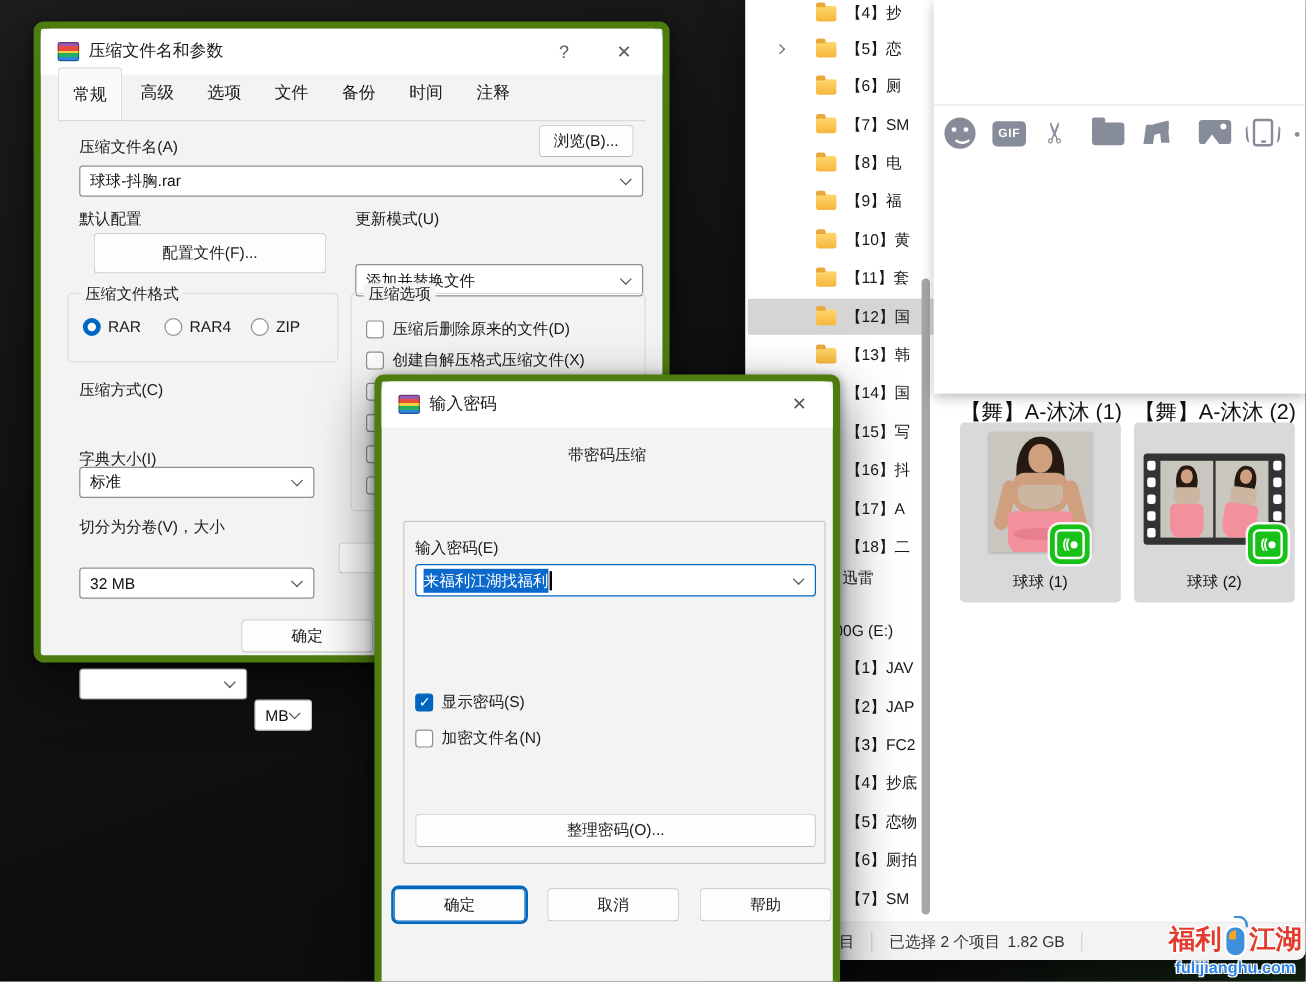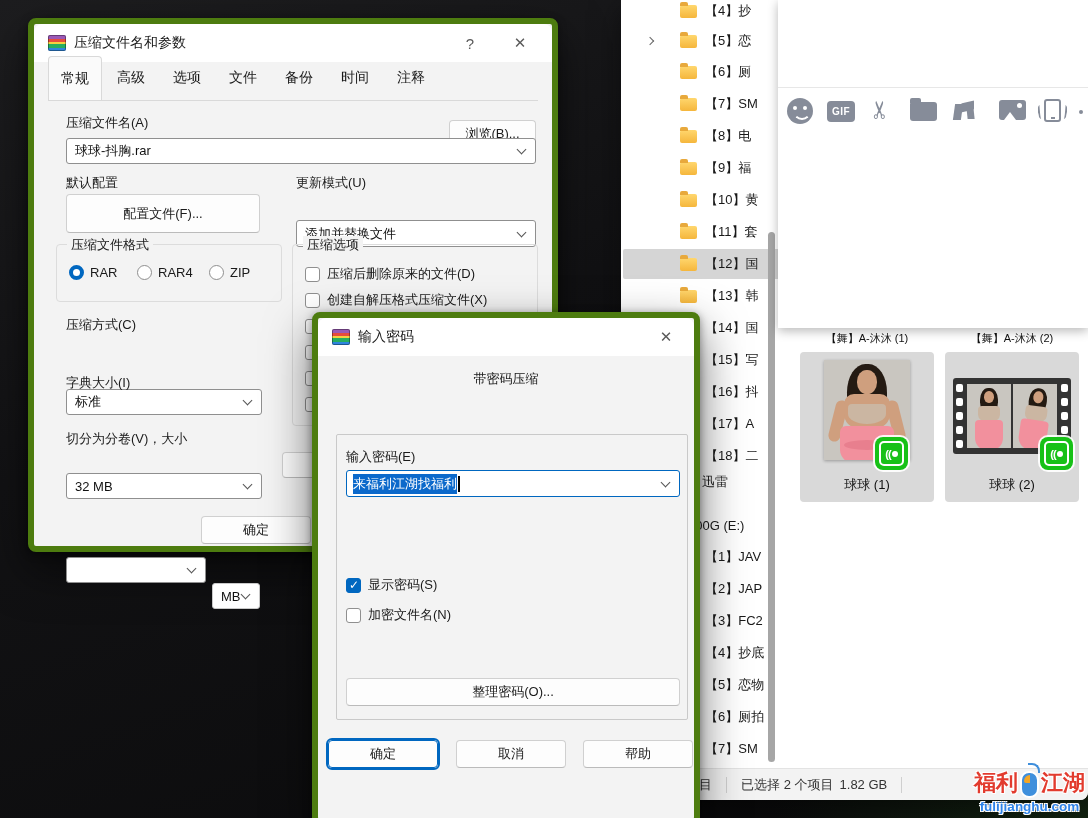--- a/index.html
+++ b/index.html
@@ -94,21 +94,21 @@
   .img-ic::after { content:""; position:absolute; left:2px; bottom:-4px; width:0; height:0;
     border-left:9px solid transparent; border-right:9px solid transparent; border-bottom:12px solid #fff; }
   .phone-ic { width:17px; height:23px; border:2.5px solid #868c99; border-radius:3px; position:relative; }
   .phone-ic::after { content:""; position:absolute; left:50%; bottom:1px; margin-left:-2px; width:4px; height:2.5px; background:#868c99; }
   .vib { position:absolute; top:4px; width:5px; height:14px; border-left:2px solid #868c99; border-radius:50%/40%; }
   .vib.l { left:-8px; transform:rotate(-6deg); }
   .vib.r { right:-8px; border-left:none; border-right:2px solid #868c99; transform:rotate(6deg); }
   .dot-more { width:4px; height:4px; border-radius:50%; background:#868c99; margin-top:12px; }
 
   
-  .row-label { position:absolute; top:331px; width:134px; text-align:center; font-size:11px; color:#111; white-space:nowrap; }
+  .row-label { position:absolute; top:331px; width:134px; text-align:center; font-size:18px; color:#111; white-space:nowrap; }
   .tile { position:absolute; top:352px; width:134px; height:150px; background:#d9d9d9; border-radius:4px; }
   .tile .tile-label { position:absolute; bottom:8px; left:0; right:0; text-align:center; font-size:13px; color:#111; }
   .photo { position:absolute; left:24px; top:8px; width:86px; height:100px; background:#c9c6c0; overflow:hidden;
     box-shadow:0 1px 3px rgba(0,0,0,.3); }
   .photo .hair { position:absolute; left:23px; top:4px; width:40px; height:62px; background:#241a12; border-radius:46% 46% 40% 40%; }
   .photo .face { position:absolute; left:33px; top:10px; width:20px; height:24px; background:#cf9f7e; border-radius:48%; }
   .photo .chest { position:absolute; left:20px; top:34px; width:46px; height:34px; background:#cf9f7e; border-radius:10px 10px 14px 14px; }
   .photo .bra { position:absolute; left:24px; top:44px; width:38px; height:20px; background:#cbb6a2; border-radius:4px 4px 50% 50%; }
   .photo .arm-l { position:absolute; left:8px; top:40px; width:12px; height:42px; background:#cf9f7e; border-radius:8px; transform:rotate(14deg); }
   .photo .arm-r { position:absolute; right:8px; top:40px; width:12px; height:42px; background:#cf9f7e; border-radius:8px; transform:rotate(-14deg); }
@@ -369,28 +369,28 @@
     <div class="tab">高级</div>
     <div class="tab">选项</div>
     <div class="tab">文件</div>
     <div class="tab">备份</div>
     <div class="tab">时间</div>
     <div class="tab">注释</div>
   </div>
   <div class="tabline"></div>
 
   <div class="lbl" style="left:32px; top:90px">压缩文件名(A)</div>
-  <div class="btn abs" style="left:415px; top:96px; width:87px; height:27px">浏览(B)...</div>
+  <div class="btn abs" style="left:415px; top:80px; width:79px; height:27px">浏览(B)...</div>
   <div class="combo abs" style="left:32px; top:114px; width:470px; height:26px">
     <span>球球-抖胸.rar</span>
     <span class="chev"></span>
   </div>
 
   <div class="lbl" style="left:32px; top:150px">默认配置</div>
-  <div class="btn abs" style="left:32px; top:170px; width:194px; height:39px">配置文件(F)...</div>
+  <div class="btn abs" style="left:44px; top:170px; width:194px; height:34px">配置文件(F)...</div>
 
   <div class="lbl" style="left:262px; top:150px">更新模式(U)</div>
   <div class="combo abs" style="left:262px; top:170px; width:240px; height:27px">
     <span>添加并替换文件</span>
     <span class="chev"></span>
   </div>
 
   <div class="group" style="left:22px; top:220px; width:226px; height:58px">
     <span class="glabel">压缩文件格式</span>
     <div class="radio sel" style="left:12px; top:20px">

